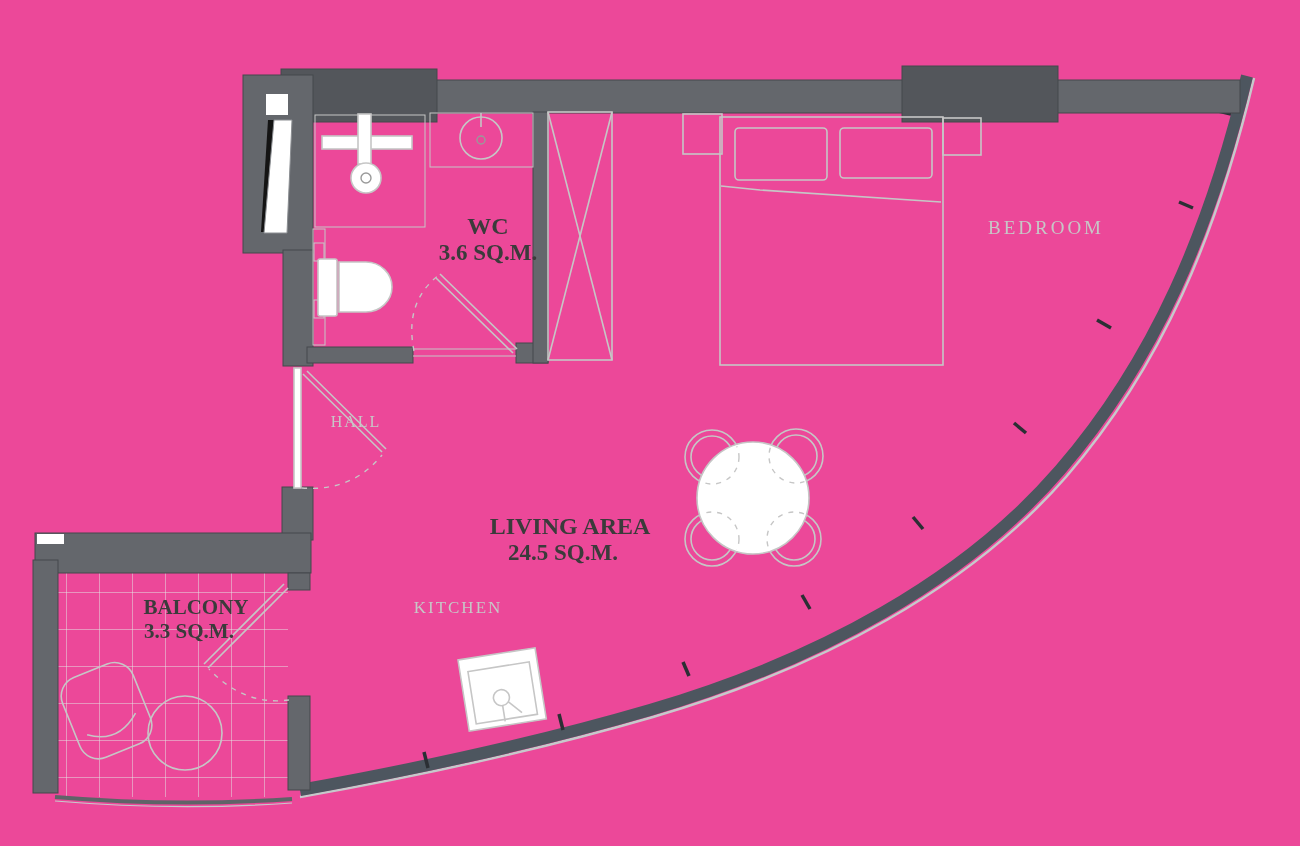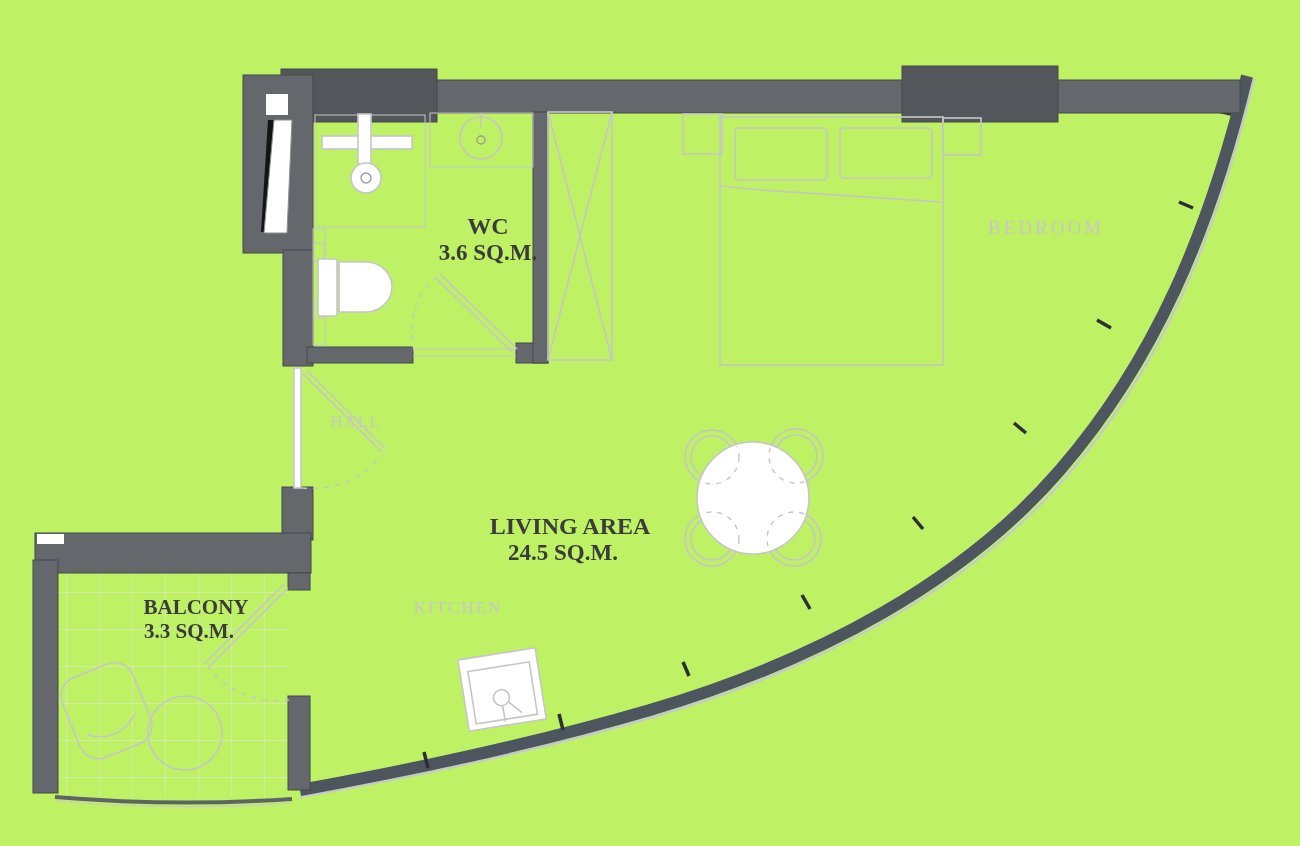--- a/index.html
+++ b/index.html
@@ -1,16 +1,16 @@
 <!DOCTYPE html>
 <html style="--wall: #64676c; --wall-dark: #53565b; --wall-edge: #45484d; --glass: #4d565f; --glass-outline: #c6c9cb; --rail: #5f6368; --mullion: #2b2f34; --furniture: #c6c6c6; --furniture-dark: #9a9a9a; --label-dark: #3b3b3b; --label-light: #c7c7c7; --tile-grid: #e3e3e3;"><head>
 <meta charset="utf-8">
 <style>
   html,body{margin:0;padding:0;background:#ffffff;}
-  .plan{position:relative;width:1300px;height:846px;background:#bef264;overflow:hidden;
+  .plan{position:relative;width:1300px;height:846px;background:#ec4899;overflow:hidden;
         font-family:"Liberation Serif", serif;}
   svg{position:absolute;left:0;top:0;}
 
   
   .wall   {fill:var(--wall);stroke:var(--wall-edge);stroke-width:1;}
   .wallD  {fill:var(--wall-dark);stroke:var(--wall-edge);stroke-width:1;}
   .whitecut{fill:#ffffff;stroke:none;}
   .shaft  {fill:#ffffff;stroke:#8b8e92;stroke-width:1;}
   .wedge  {fill:#141414;stroke:none;}
 

